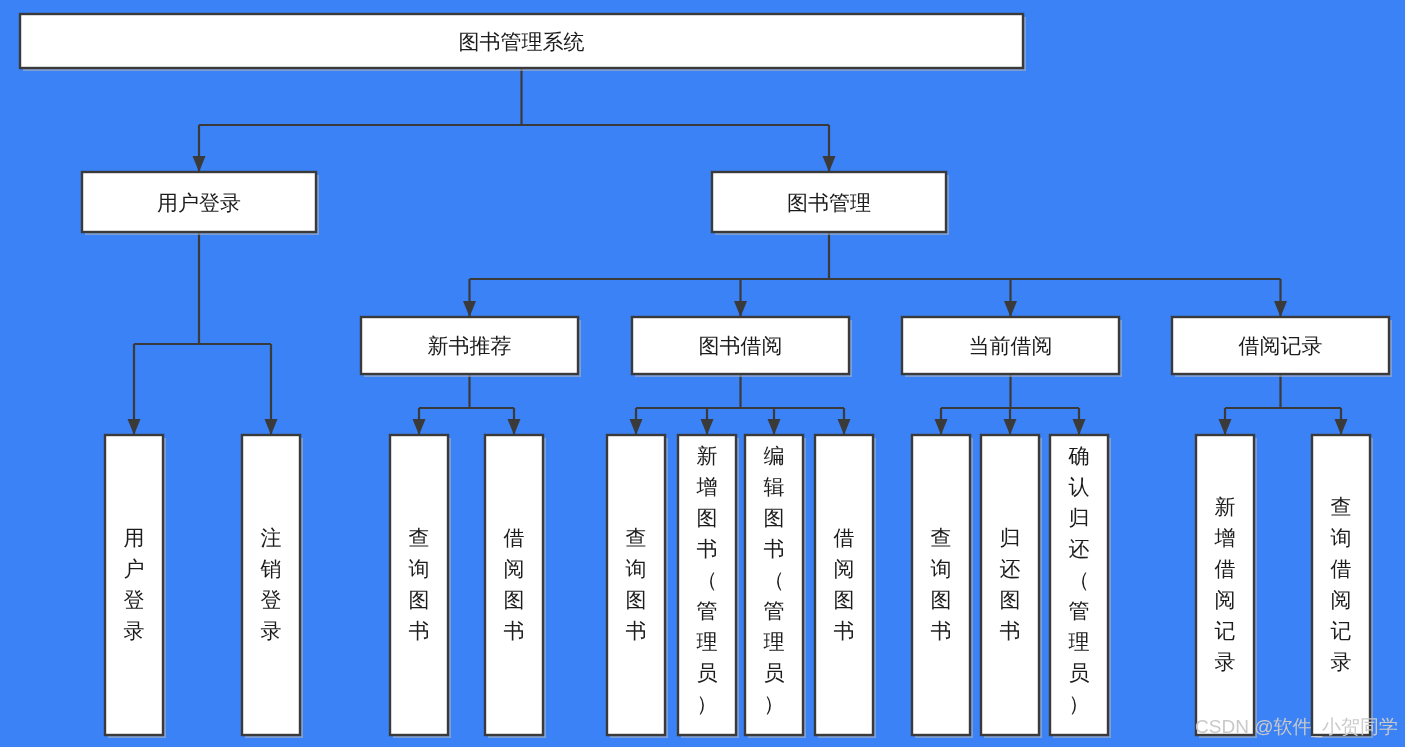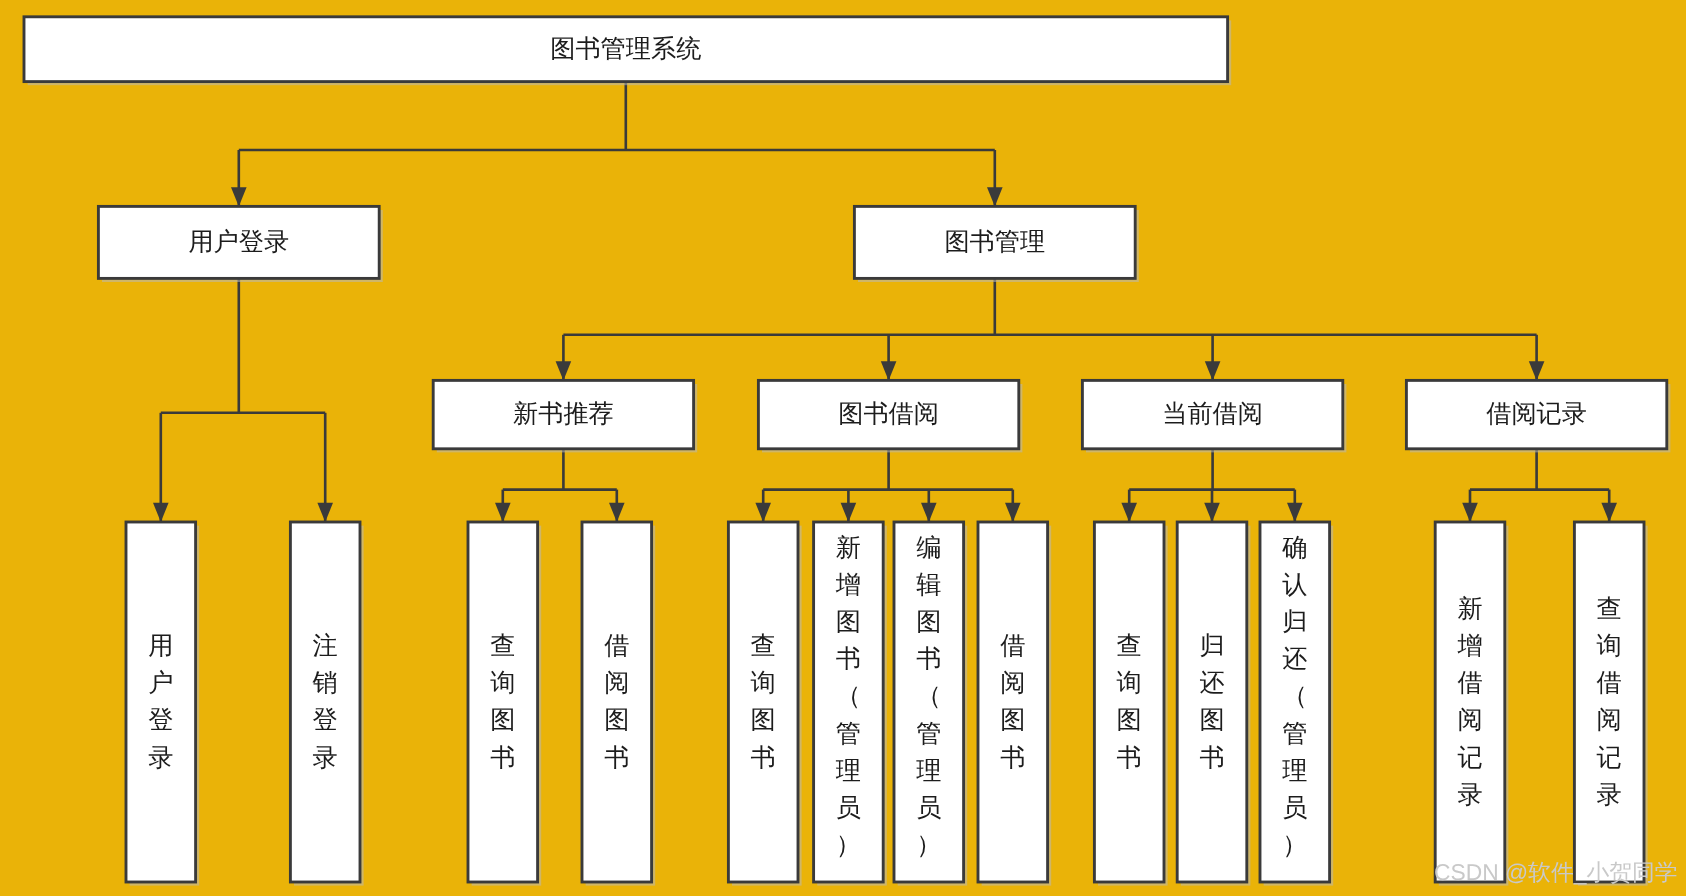--- a/index.html
+++ b/index.html
@@ -7,21 +7,21 @@
     padding: 0;
     background: #ffffff;
   }
   body {
     font-family: "Liberation Sans", "DejaVu Sans", sans-serif;
   }
   #diagram-root {
     position: relative;
     width: 1405px;
     height: 747px;
-    background: #eab308;
+    background: #3b82f6;
     overflow: hidden;
   }
   svg#diagram-svg {
     position: absolute;
     left: 0;
     top: 0;
     width: 1405px;
     height: 747px;
     display: block;
   }

